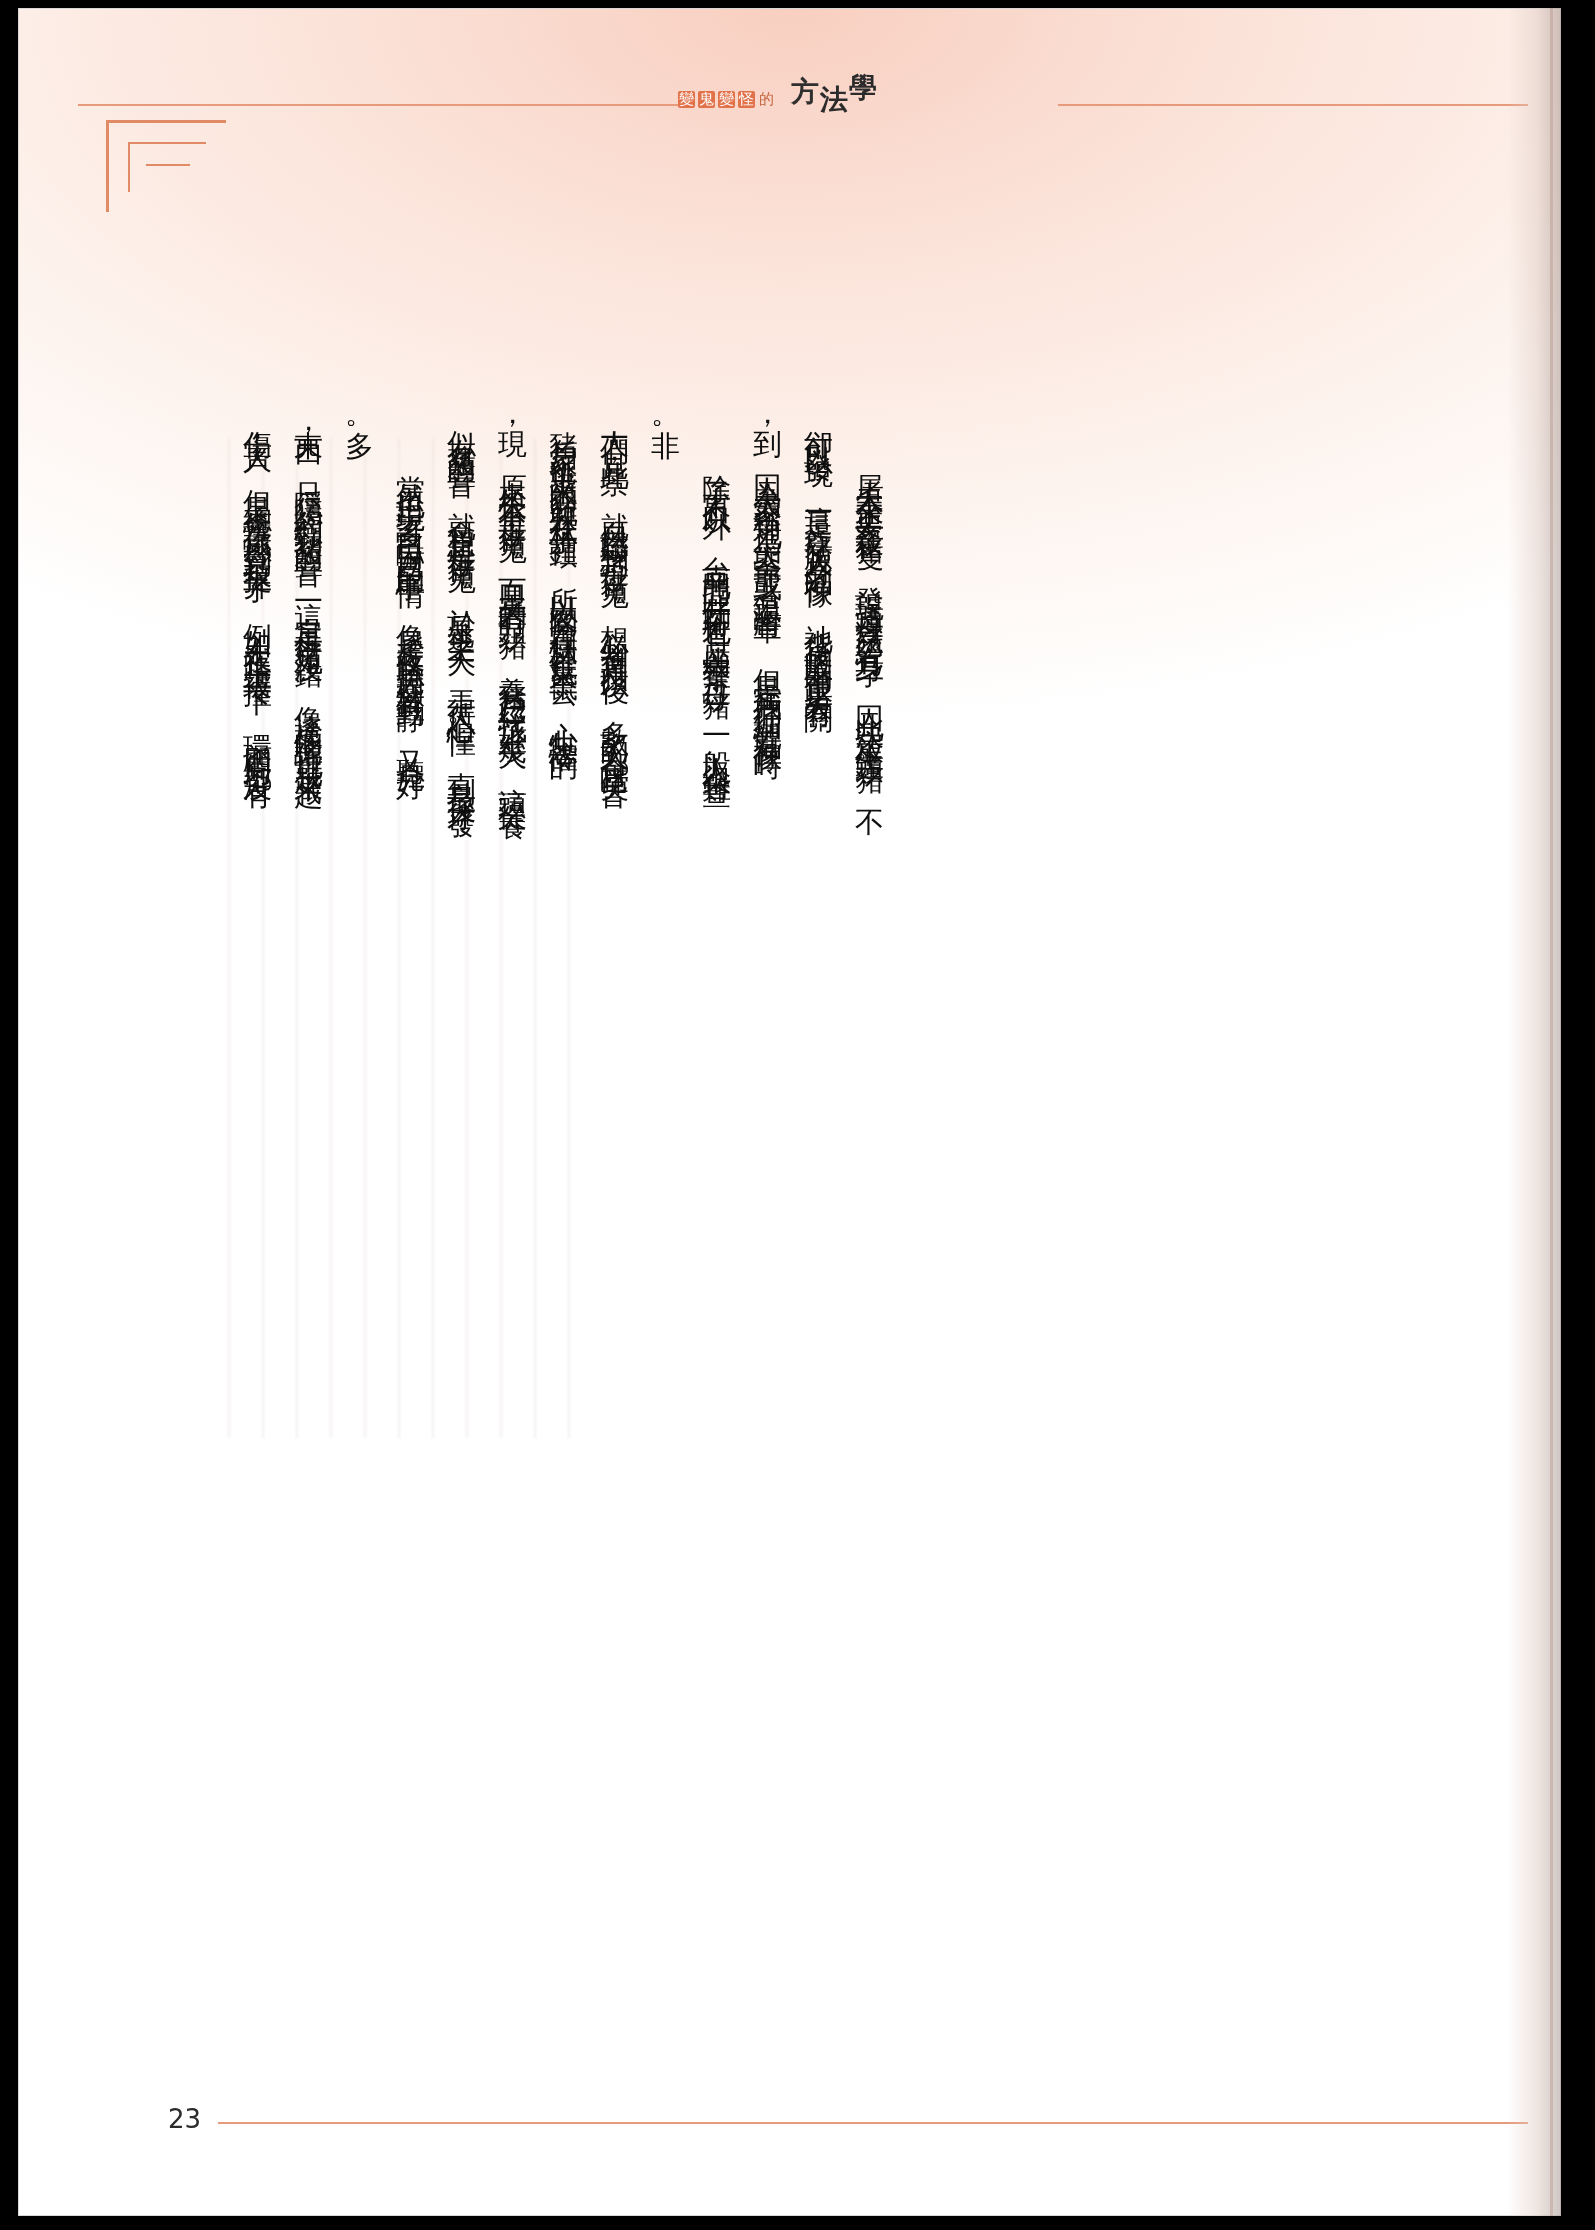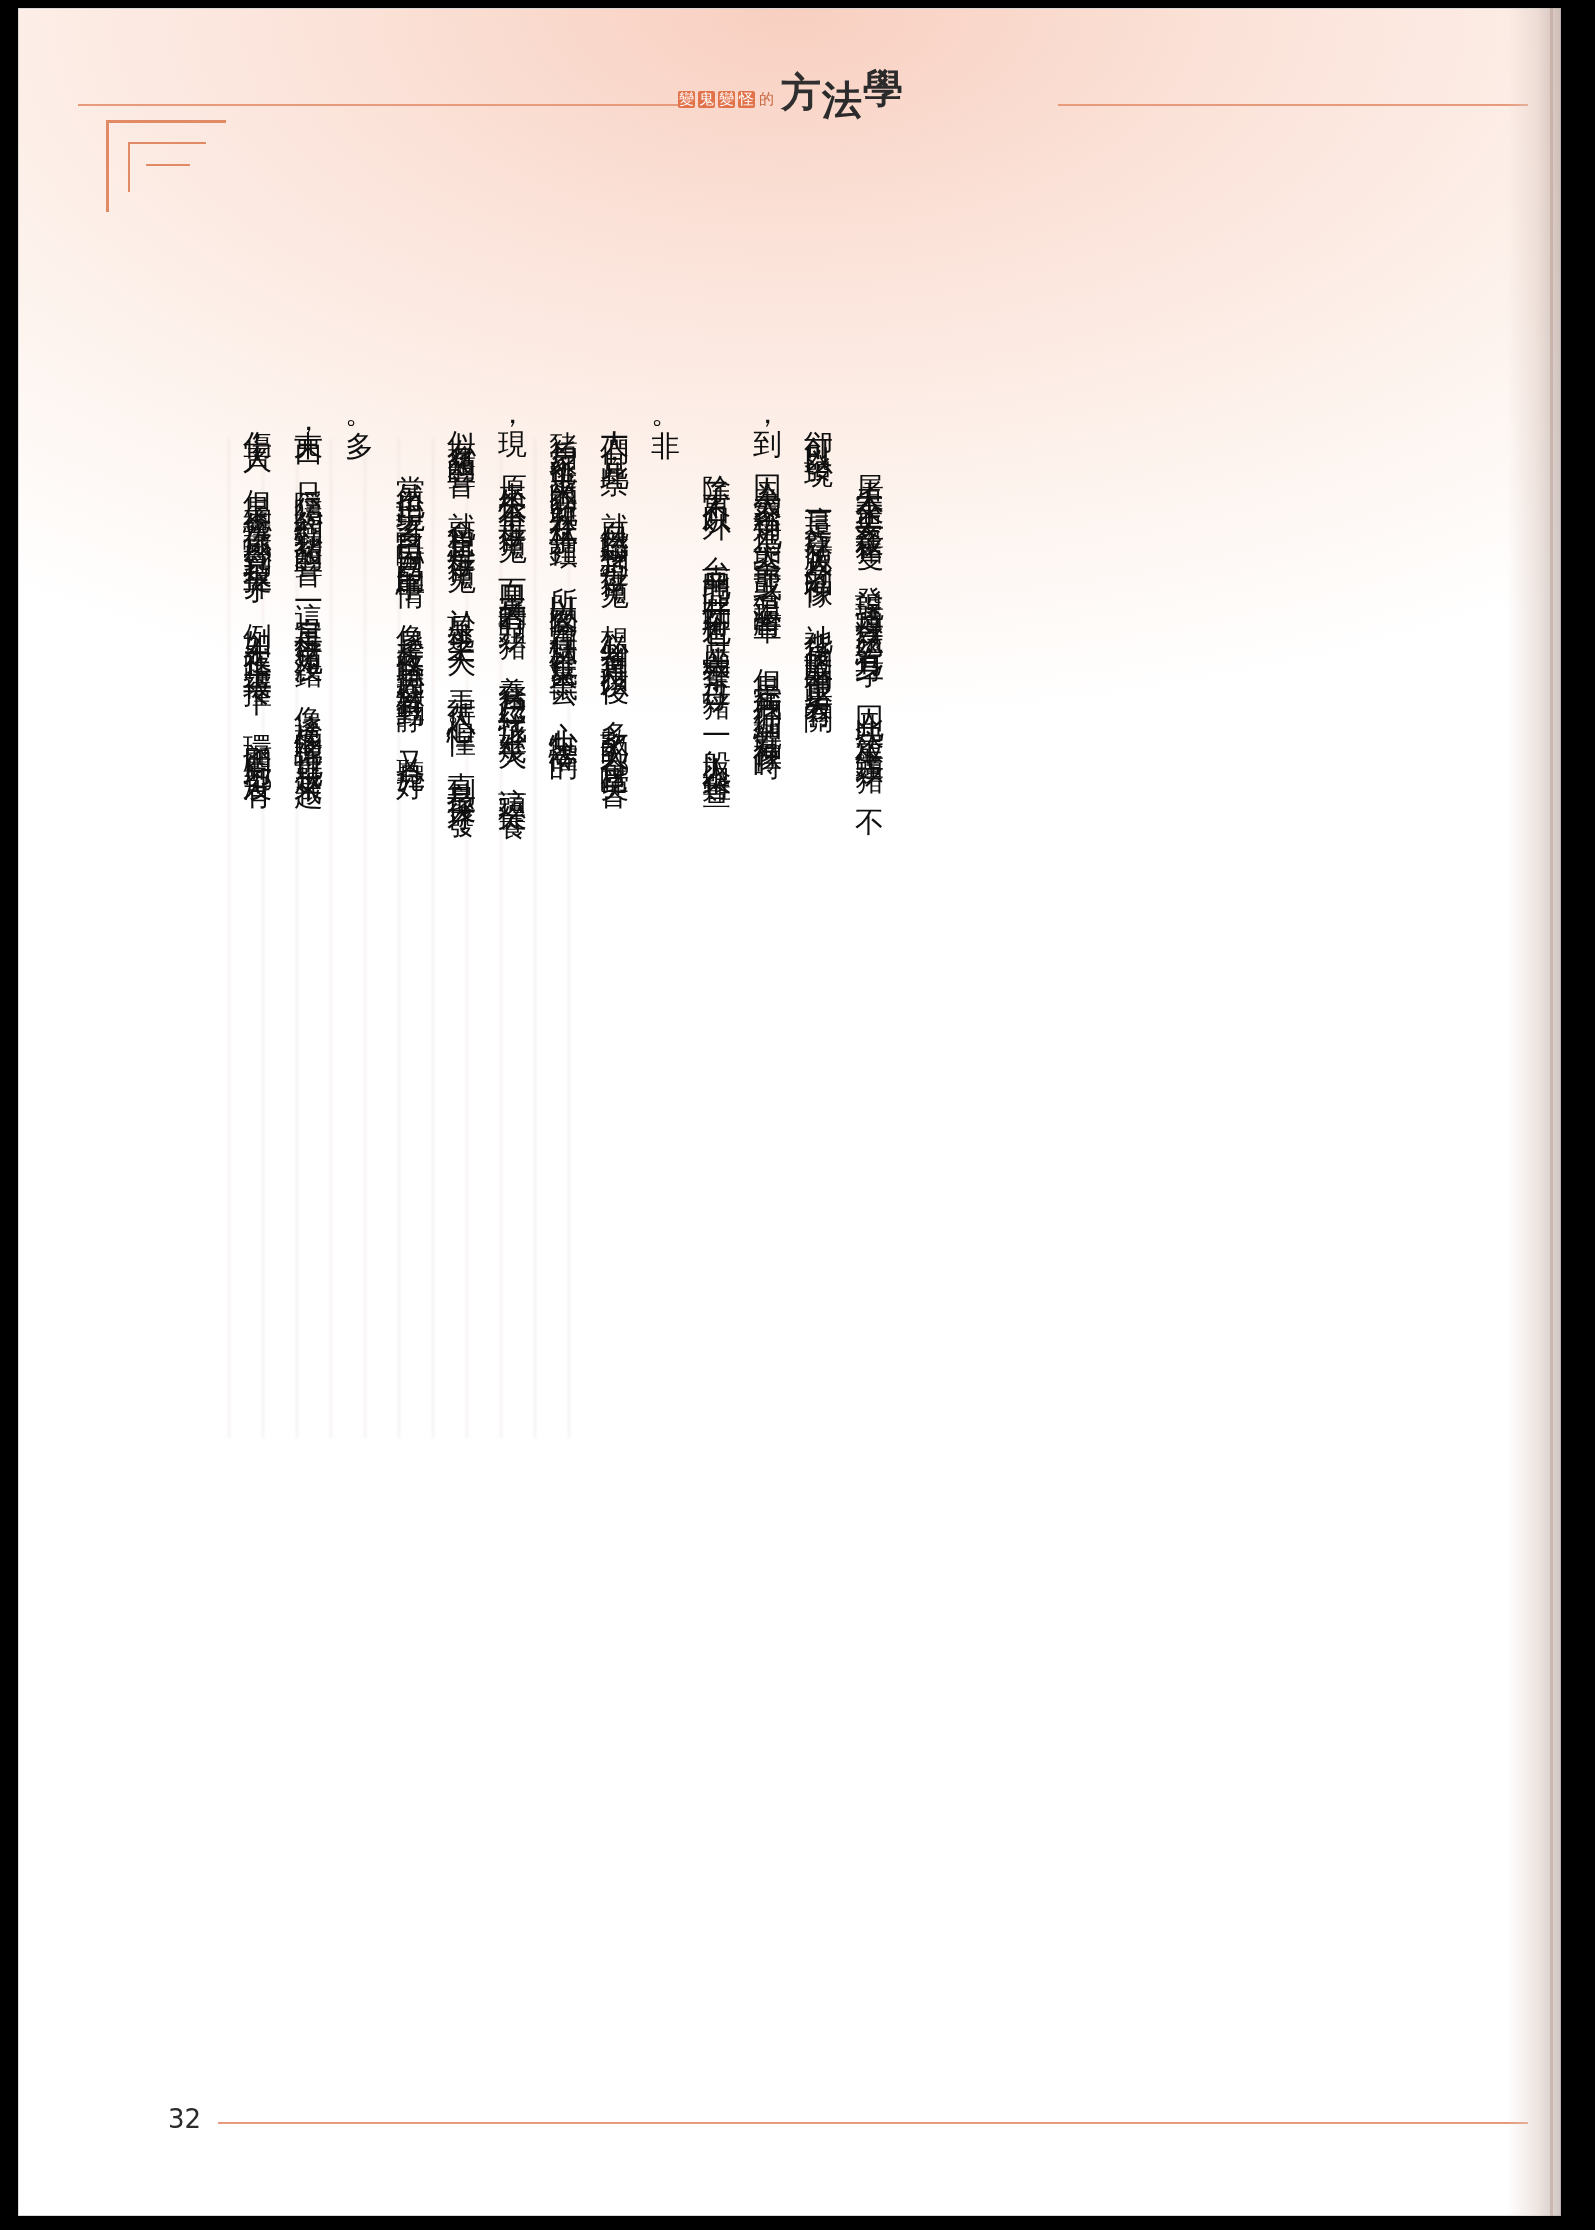--- a/index.html
+++ b/index.html
@@ -101,25 +101,26 @@
     height: 17px;
     text-align: center;
     border-radius: 2px;
     font-family: "DejaVu Sans", "Liberation Sans", sans-serif;
   }
   .head-sub span.plain {
     background: transparent;
     color: #c4663f;
   }
   .head-main {
-    font-size: 40px;
+    font-size: 28px;
     line-height: 44px;
     color: #2b2b2b;
     letter-spacing: 1px;
     font-weight: bold;
+    margin-left: 10px;
   }
   .head-main .c1 { color: #2f2f2f; }
   .head-main .c2 { position: relative; top: 8px; }
   .head-main .c3 { position: relative; top: -4px; }
 
   
   #corner {
     position: absolute;
     left: 88px;
     top: 112px;
@@ -231,20 +232,20 @@
       <div class="col">豬戶家裡逃出來的豬就躲在林子裡頭，所以夜間會在樹林裡竄來竄去。心生恐懼的</div>
       <div class="col">人們一見此景，就自然聯想到了母豬鬼。想必知道真相以後，多數的人都會啼笑皆</div>
       <div class="col">非。</div>
       <div class="col indent">除了東石以外，台南北門區井仔腳也有一座廟宇祭拜「母豬」，一般人很難查</div>
       <div class="col">到，因為大家習稱祂為「大聖爺」或者「鎮海將軍」。但是當我們仔細觀看神像時</div>
       <div class="col">卻可以發現，這是一尊豬臉人身的神像。祂背後的故事卻跟屠夫有關。</div>
       <div class="col indent">屠夫本來正要宰殺豬隻，發現這頭母豬已經有身孕，因此決定放生這頭豬。不</div>
     </div>
 
     <div id="footer">
-      <div id="page-number">32</div>
+      <div id="page-number">23</div>
       <div class="foot-rule a"></div>
     </div>
 
     <div id="curl"></div>
     <div id="curl2"></div>
   </div>
 </div>
 
 </body></html>

